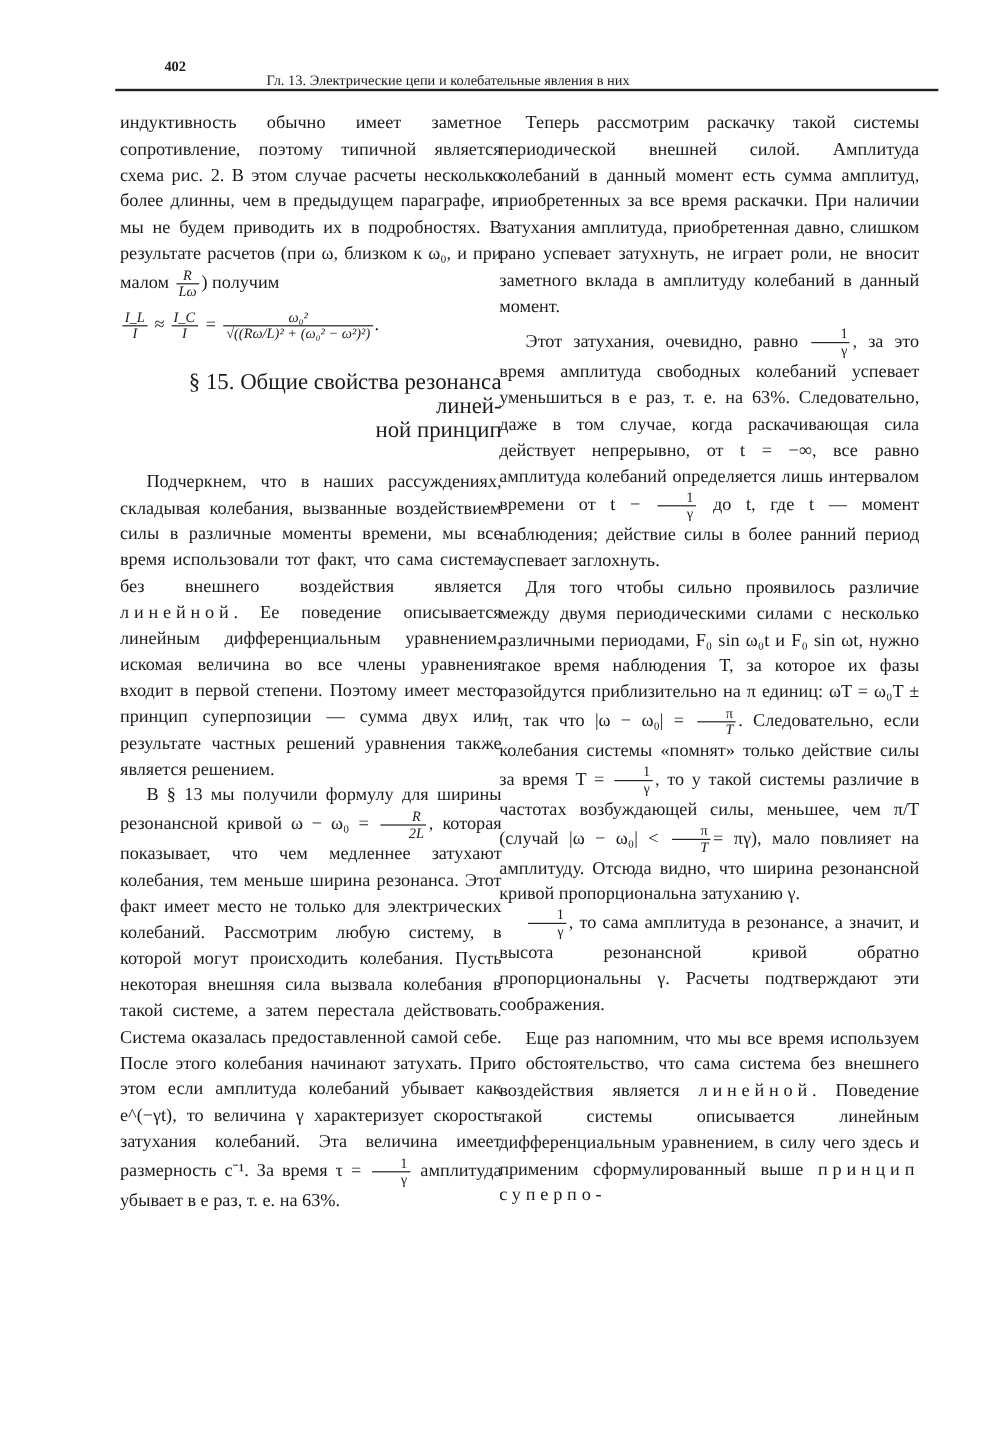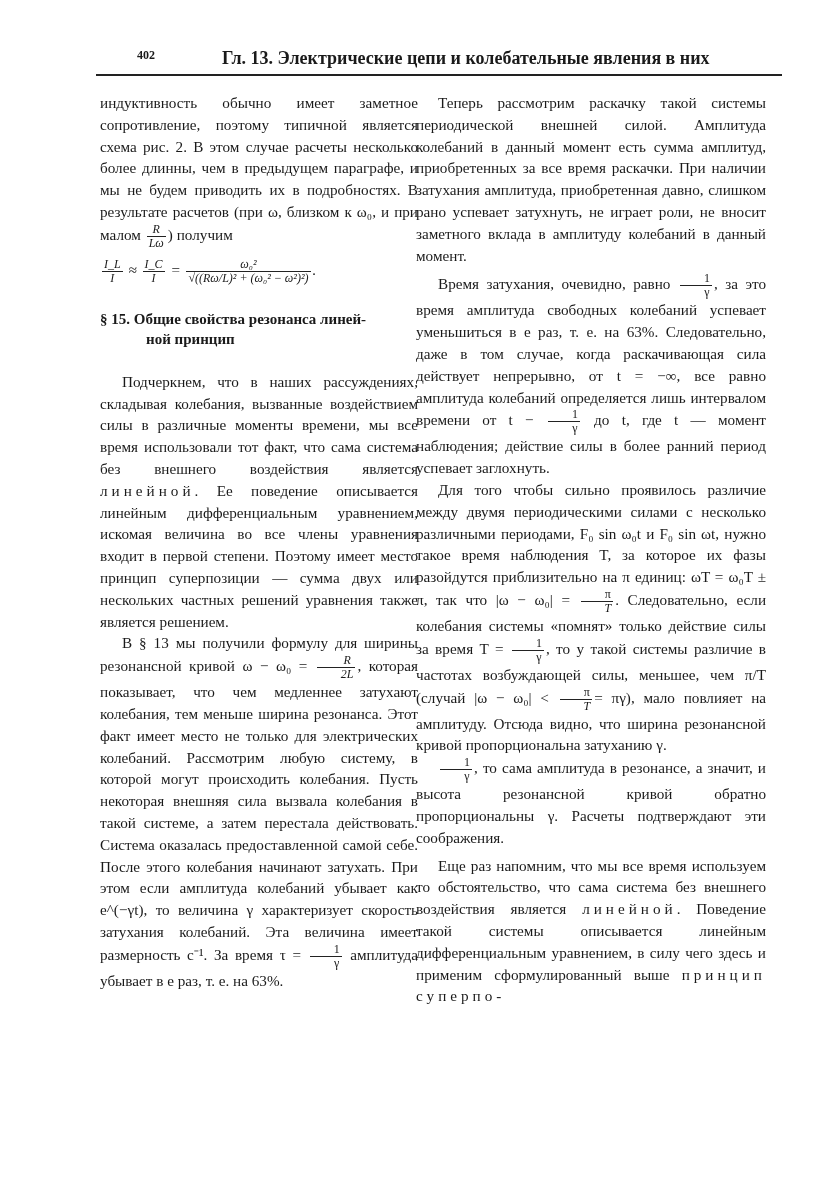--- a/index.html
+++ b/index.html
@@ -1,33 +1,33 @@
 <!DOCTYPE html>
 <html><head>
 <meta charset="utf-8">
 <style>
   html, body { margin: 0; padding: 0; background: #ffffff; }
   body { width: 822px; height: 1200px; position: relative; overflow: hidden; color: #1a1a1a;
          font-family: "DejaVu Serif", "Liberation Serif", serif; }
   .page { position: absolute; left: 96px; top: 40px; width: 686px; }
   .running-head { position: relative; height: 34px; border-bottom: 2px solid #222; }
   .page-number { position: absolute; left: 0; top: 8px; font-size: 12px; font-weight: bold; font-family: "Liberation Serif", serif; margin-left: 41px; }
-  .chapter-title { position: absolute; left: 126px; top: 8px; font-size: 18px; font-weight: bold; font-family: "Liberation Serif", serif; }
+  .chapter-title { position: absolute; left: 126px; top: 20px; font-size: 12px; font-weight: normal; font-family: "Liberation Serif", serif; }
   .columns { position: absolute; top: 52px; left: 0; width: 686px; }
   .col { position: absolute; top: 0; font-family: "Liberation Serif", serif; font-size: 15.2px; line-height: 21.8px; text-align: justify; hyphens: manual; }
   .col-left { left: 4px; width: 318px; }
   .col-right { left: 320px; width: 350px; }
   p { margin: 0; }
   p.indent { text-indent: 22px; }
   .gap { margin-top: 6px; }
   .formula { margin: 8px 0 10px 0; font-style: italic; white-space: nowrap; }
   .frac { display: inline-block; vertical-align: middle; text-align: center; font-size: 12px; line-height: 13px; margin: 0 2px; }
   .frac .num { display: block; border-bottom: 1px solid #222; padding: 0 2px; }
   .frac .den { display: block; padding: 0 2px; }
-  .section-heading { font-family: "Liberation Serif", serif; font-weight: bold; font-size: 15px; line-height: 20px; margin: 24px 0 22px 0; padding-left: 0; text-align: left; }
+  .section-heading { font-family: "Liberation Serif", serif; font-weight: normal; font-size: 19px; line-height: 20px; margin: 24px 0 22px 0; padding-left: 0; text-align: right; }
   .section-heading .indent2 { display: block; padding-left: 46px; }
   .spaced { letter-spacing: 4px; }
   .i { font-style: italic; }
 </style>
 </head>
 <body>
 
 <div class="page">
   <div class="running-head">
     <span class="page-number">402</span>
@@ -48,33 +48,33 @@
         <span class="frac"><span class="num">ω₀²</span><span class="den">√((Rω/L)² + (ω₀² − ω²)²)</span></span><span>.</span>
       </div>
 
       <div class="section-heading">
         <span>§ 15. Общие свойства резонанса линей-</span>
         <span class="indent2">ной принцип</span>
       </div>
 
       <p class="indent">
         <span>Подчеркнем, что в наших рассуждениях, складывая колебания, вызванные воздействием силы в различные моменты времени, мы все время использовали тот факт, что сама система без внешнего воздействия является</span>
-        <span class="spaced">линейной</span><span>. Ее поведение описывается линейным дифференциальным уравнением, искомая величина во все члены уравнения входит в первой степени. Поэтому имеет место принцип суперпозиции — сумма двух или нескольких частных решений уравнения также является решением.</span>
+        <span class="spaced">линейной</span><span>. Ее поведение описывается линейным дифференциальным уравнением, искомая величина во все члены уравнения входит в первой степени. Поэтому имеет место принцип суперпозиции — сумма двух или результате частных решений уравнения также является решением.</span>
       </p>
       <p class="indent">
         <span>В § 13 мы получили формулу для ширины резонансной кривой ω − ω₀ =</span>
         <span class="frac"><span class="num i">R</span><span class="den i">2L</span></span><span>, которая показывает, что чем медленнее затухают колебания, тем меньше ширина резонанса. Этот факт имеет место не только для электрических колебаний. Рассмотрим любую систему, в которой могут происходить колебания. Пусть некоторая внешняя сила вызвала колебания в такой системе, а затем перестала действовать. Система оказалась предоставленной самой себе. После этого колебания начинают затухать. При этом если амплитуда колебаний убывает как e^(−γt), то величина γ характеризует скорость затухания колебаний. Эта величина имеет размерность с⁻¹. За время τ =</span>
         <span class="frac"><span class="num">1</span><span class="den">γ</span></span><span> амплитуда убывает в e раз, т. е. на 63%.</span>
       </p>
     </div>
 
     <div class="col col-right">
       <p class="indent">Теперь рассмотрим раскачку такой системы периодической внешней силой. Амплитуда колебаний в данный момент есть сумма амплитуд, приобретенных за все время раскачки. При наличии затухания амплитуда, приобретенная давно, слишком рано успевает затухнуть, не играет роли, не вносит заметного вклада в амплитуду колебаний в данный момент.</p>
       <p class="indent gap">
-        <span>Время затухания, очевидно, равно</span>
+        <span>Этот затухания, очевидно, равно</span>
         <span class="frac"><span class="num">1</span><span class="den">γ</span></span><span>, за это время амплитуда свободных колебаний успевает уменьшиться в e раз, т. е. на 63%. Следовательно, даже в том случае, когда раскачивающая сила действует непрерывно, от t = −∞, все равно амплитуда колебаний определяется лишь интервалом времени от t −</span>
         <span class="frac"><span class="num">1</span><span class="den">γ</span></span><span> до t, где t — момент наблюдения; действие силы в более ранний период успевает заглохнуть.</span>
       </p>
       <p class="indent">
         <span>Для того чтобы сильно проявилось различие между двумя периодическими силами с несколько различными периодами, F₀ sin ω₀t и F₀ sin ωt, нужно такое время наблюдения T, за которое их фазы разойдутся приблизительно на π единиц: ωT = ω₀T ± π, так что |ω − ω₀| =</span>
         <span class="frac"><span class="num">π</span><span class="den i">T</span></span><span>. Следовательно, если колебания системы «помнят» только действие силы за время T =</span>
         <span class="frac"><span class="num">1</span><span class="den">γ</span></span><span>, то у такой системы различие в частотах возбуждающей силы, меньшее, чем π/T (случай |ω − ω₀| &lt;</span>
         <span class="frac"><span class="num">π</span><span class="den i">T</span></span><span>= πγ), мало повлияет на амплитуду. Отсюда видно, что ширина резонансной кривой пропорциональна затуханию γ.</span>
       </p>
       <p class="indent">

